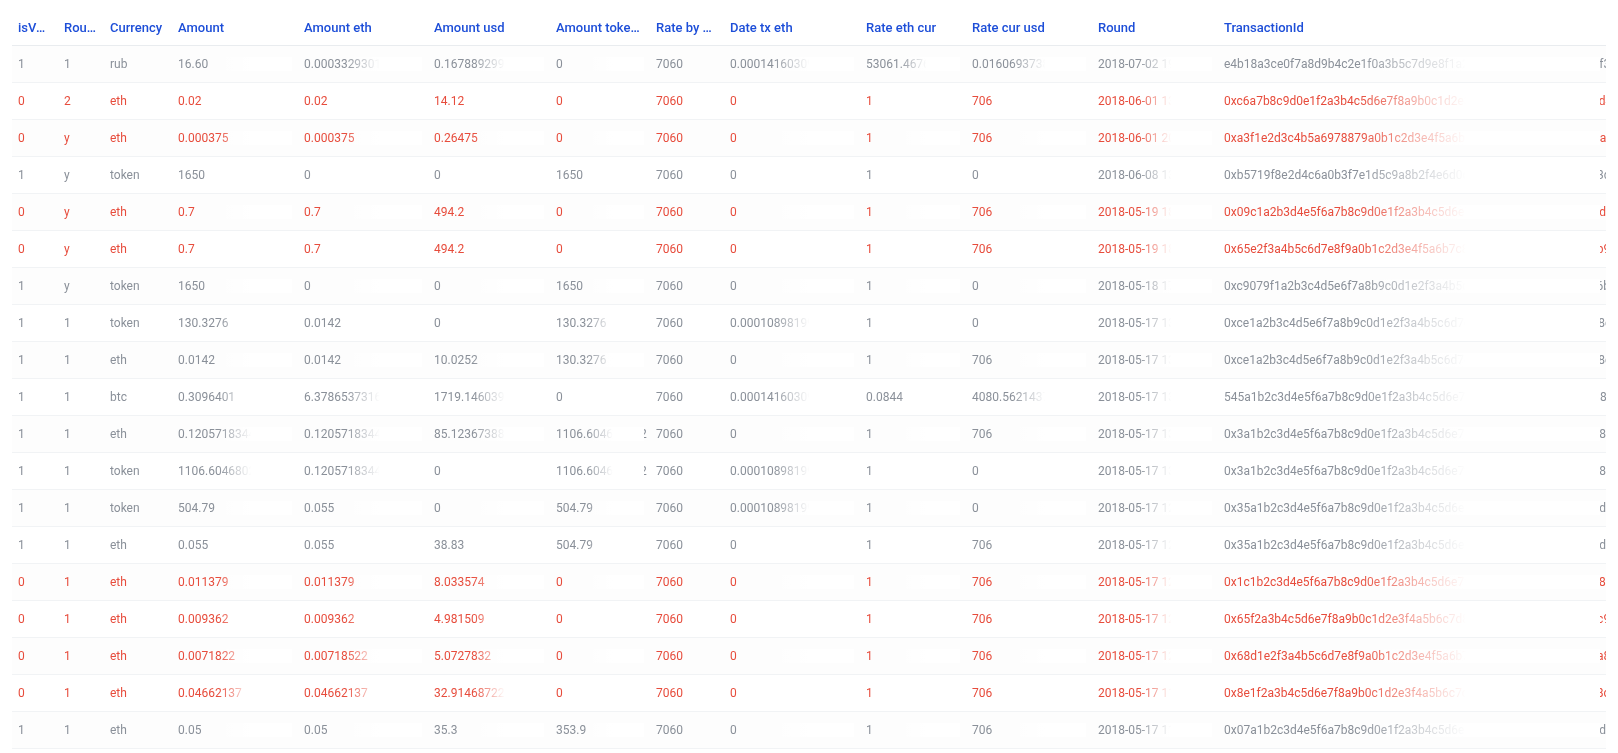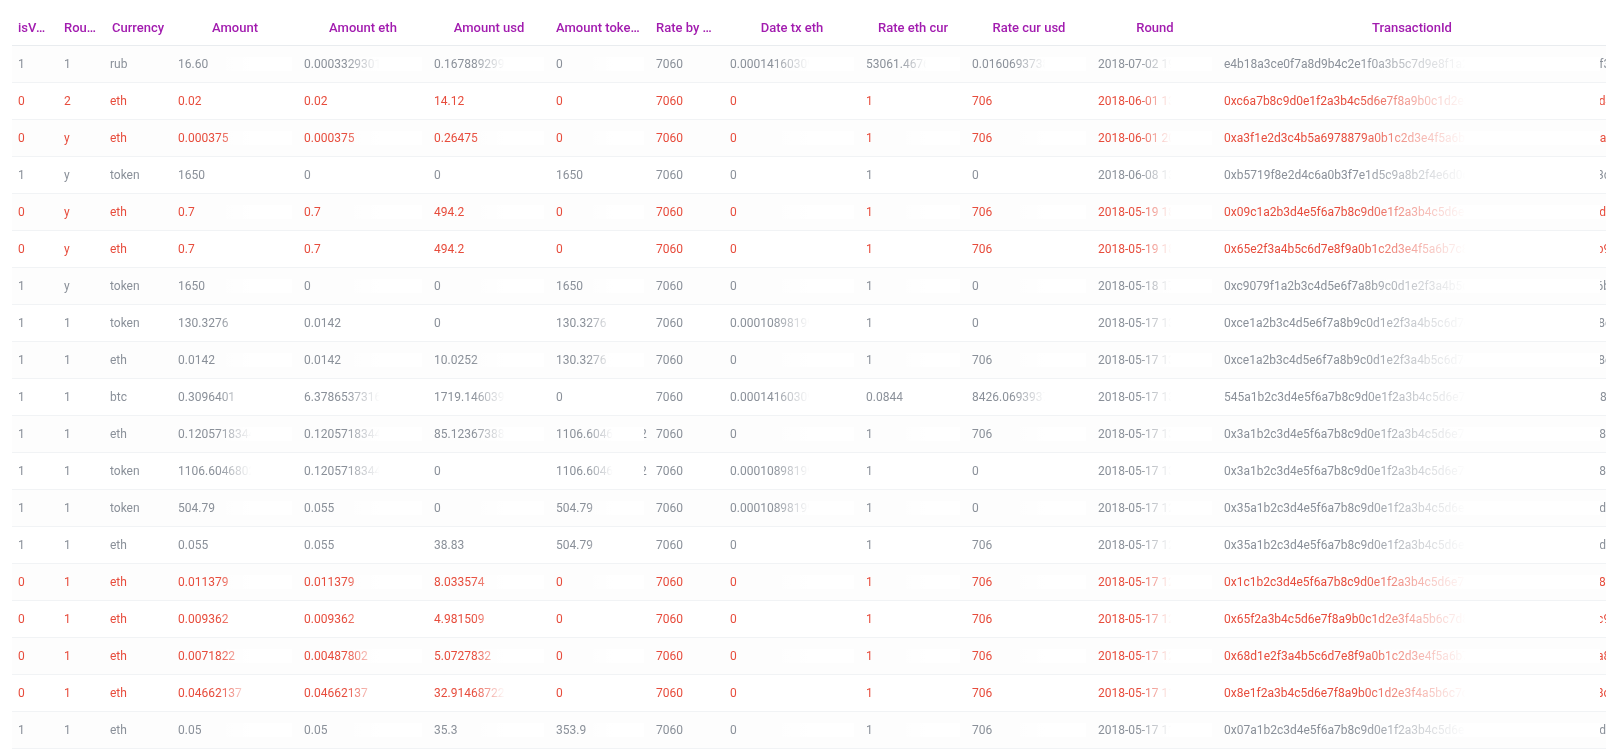--- a/index.html
+++ b/index.html
@@ -1,19 +1,19 @@
 <!DOCTYPE html>
 <html><head>
 <meta charset="utf-8">
 <style>
   * { box-sizing: border-box; margin: 0; padding: 0; }
   html, body { width: 1618px; font-family: -apple-system, BlinkMacSystemFont, "Segoe UI", Roboto, "Helvetica Neue", Arial, sans-serif; background: #fff; color: #6c757d; font-size: 13px; }
   .wrap { padding: 10px 12px; }
   table { width: 100%; border-collapse: collapse; table-layout: fixed; }
-  thead th { text-align: center; font-weight: 500; color: #a21caf; padding: 10px 6px; font-size: 13px; border-bottom: 1px solid #e9ecef; white-space: nowrap; overflow: hidden; text-overflow: ellipsis; }
+  thead th { text-align: left; font-weight: 500; color: #1d4ed8; padding: 10px 6px; font-size: 13px; border-bottom: 1px solid #e9ecef; white-space: nowrap; overflow: hidden; text-overflow: ellipsis; }
   tbody td { padding: 11px 6px; border-bottom: 1px solid #f1f3f5; font-size: 12px; color: #8a9099; white-space: nowrap; overflow: hidden; position: relative; }
   tbody tr.invalid td { color: #e74c3c; }
   .cell { position: relative; display: block; white-space: nowrap; }
   .fade::after {
     content: "";
     position: absolute;
     right: 0; top: 0; bottom: 0;
     width: 65%;
     background: linear-gradient(to right, rgba(255,255,255,0) 0%, rgba(255,255,255,1) 45%);
     pointer-events: none;
@@ -465,21 +465,21 @@
           <td>
             <span class="cell">7060</span>
           </td>
           <td>
             <span class="cell fade">0.0001416030949008</span>
           </td>
           <td>
             <span class="cell fade">0.0844</span>
           </td>
           <td>
-            <span class="cell fade">8426.0693937109</span>
+            <span class="cell fade">4080.5621437468</span>
           </td>
           <td>
             <span class="cell fade">2018-05-17 13:38:40</span>
           </td>
           <td>
             <span class="cell fade">545a1b2c3d4e5f6a7b8c9d0e1f2a3b4c5d6e7f8a9b0c1d2e3f4a5b6c7d8e9f0a</span>
           </td>
         </tr>
         <tr>
           <td>
@@ -734,21 +734,21 @@
           <td>
             <span class="cell">1</span>
           </td>
           <td>
             <span class="cell">eth</span>
           </td>
           <td>
             <span class="cell fade">0.0071822</span>
           </td>
           <td>
-            <span class="cell fade">0.00487802</span>
+            <span class="cell fade">0.00718522</span>
           </td>
           <td>
             <span class="cell fade">5.0727832</span>
           </td>
           <td>
             <span class="cell fade">0</span>
           </td>
           <td>
             <span class="cell">7060</span>
           </td>

